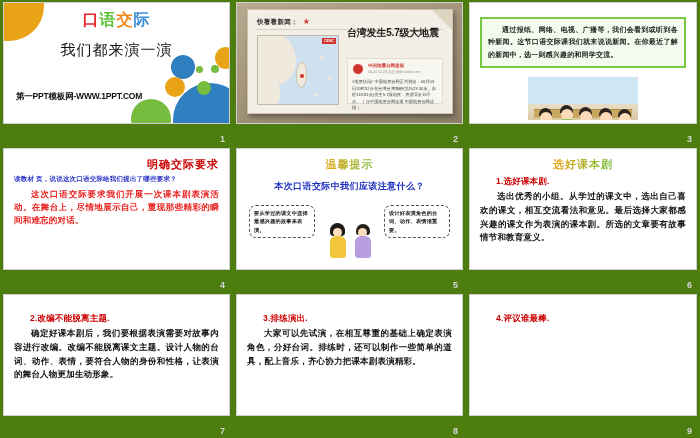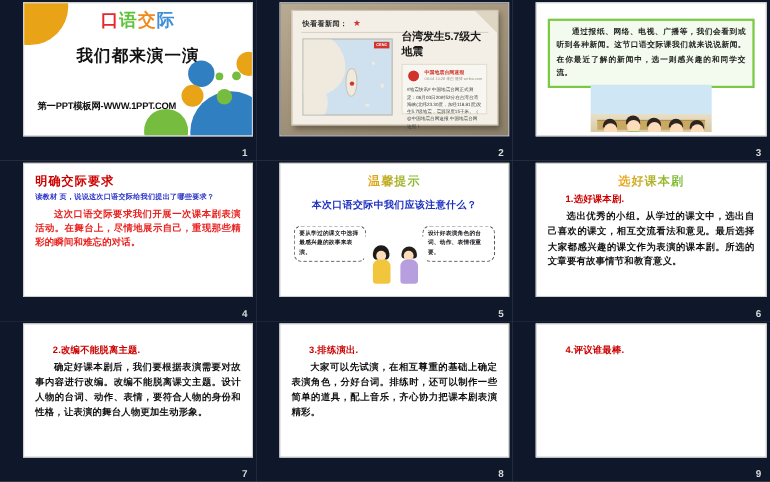--- a/index.html
+++ b/index.html
@@ -12,22 +12,22 @@
   .grid {
     width: 700px; height: 438px;
     display: grid;
     grid-template-columns: 233px 233px 234px;
     grid-template-rows: 146px 146px 146px;
     background: #6e6e6e;
   }
   .cell {
     position: relative;
     width: 100%; height: 100%;
-    padding: 2px 3px 0 21px;
-    background: #0f172a;
+    padding: 2px 3px 0 3px;
+    background: #4d7c0f;
   }
   .slide {
     position: relative;
     width: 100%; height: 122px;
     background: #ffffff;
     border: 1px solid #cfcfcf;
     overflow: hidden;
   }
   .num {
     position: absolute;
@@ -53,21 +53,21 @@
     line-height: 1;
   }
   .s1 .t-main span { display: inline-block; }
   .s1 .c1 { color: #e8272c; text-shadow: 0 0 2px #fff, 1px 1px 0 #fff, -1px -1px 0 #fff, 1px -1px 0 #fff, -1px 1px 0 #fff; }
   .s1 .c2 { color: #5ec33b; text-shadow: 0 0 2px #fff, 1px 1px 0 #fff, -1px -1px 0 #fff, 1px -1px 0 #fff, -1px 1px 0 #fff; }
   .s1 .c3 { color: #f08a1d; text-shadow: 0 0 2px #fff, 1px 1px 0 #fff, -1px -1px 0 #fff, 1px -1px 0 #fff, -1px 1px 0 #fff; }
   .s1 .c4 { color: #3f8fd6; text-shadow: 0 0 2px #fff, 1px 1px 0 #fff, -1px -1px 0 #fff, 1px -1px 0 #fff, -1px 1px 0 #fff; }
   .s1 .t-sub {
     position: absolute; left: 0; right: 0; top: 38px;
     text-align: center;
-    font-size: 15px; font-weight: bold; color: #111;
+    font-size: 15px; font-weight: normal; color: #111;
     letter-spacing: 1px;
   }
   .s1 .t-site {
     position: absolute; left: 12px; top: 88px;
     font-size: 8.5px; font-weight: bold; color: #111;
     letter-spacing: -.2px;
     z-index: 4;
   }
   .s1 .dot { position: absolute; border-radius: 50%; }
   .s1 .d-bigblue { right: -18px; bottom: -34px; width: 74px; height: 74px; background: #2f7fc1; }
@@ -191,21 +191,21 @@
   .s3 .hair { width: 13px; height: 8px; border-radius: 7px 7px 0 0; position: absolute; background: #2d2420; }
   .s3 .body { width: 16px; height: 16px; border-radius: 5px 5px 0 0; position: absolute; }
   .s3 .desk {
     position: absolute; left: 6px; right: 6px; bottom: 2px; height: 9px;
     background: #c9a961; border-top: 1px solid #b08f48;
   }
 
   
   .txt { background: #fff; padding: 8px 10px; }
   .ttl-red {
-    text-align: left; color: #cc0000;
+    text-align: right; color: #cc0000;
     font-size: 11px; font-weight: bold; letter-spacing: 1px;
     margin-bottom: 3px;
   }
   .ttl-grad {
     text-align: center;
     font-size: 11px; font-weight: bold; letter-spacing: 1px;
     background: linear-gradient(90deg,#e8272c 0%,#f0a31a 35%,#5ec33b 70%,#1c9c3c 100%);
     -webkit-background-clip: text; background-clip: text;
     color: transparent;
     text-shadow: none;

